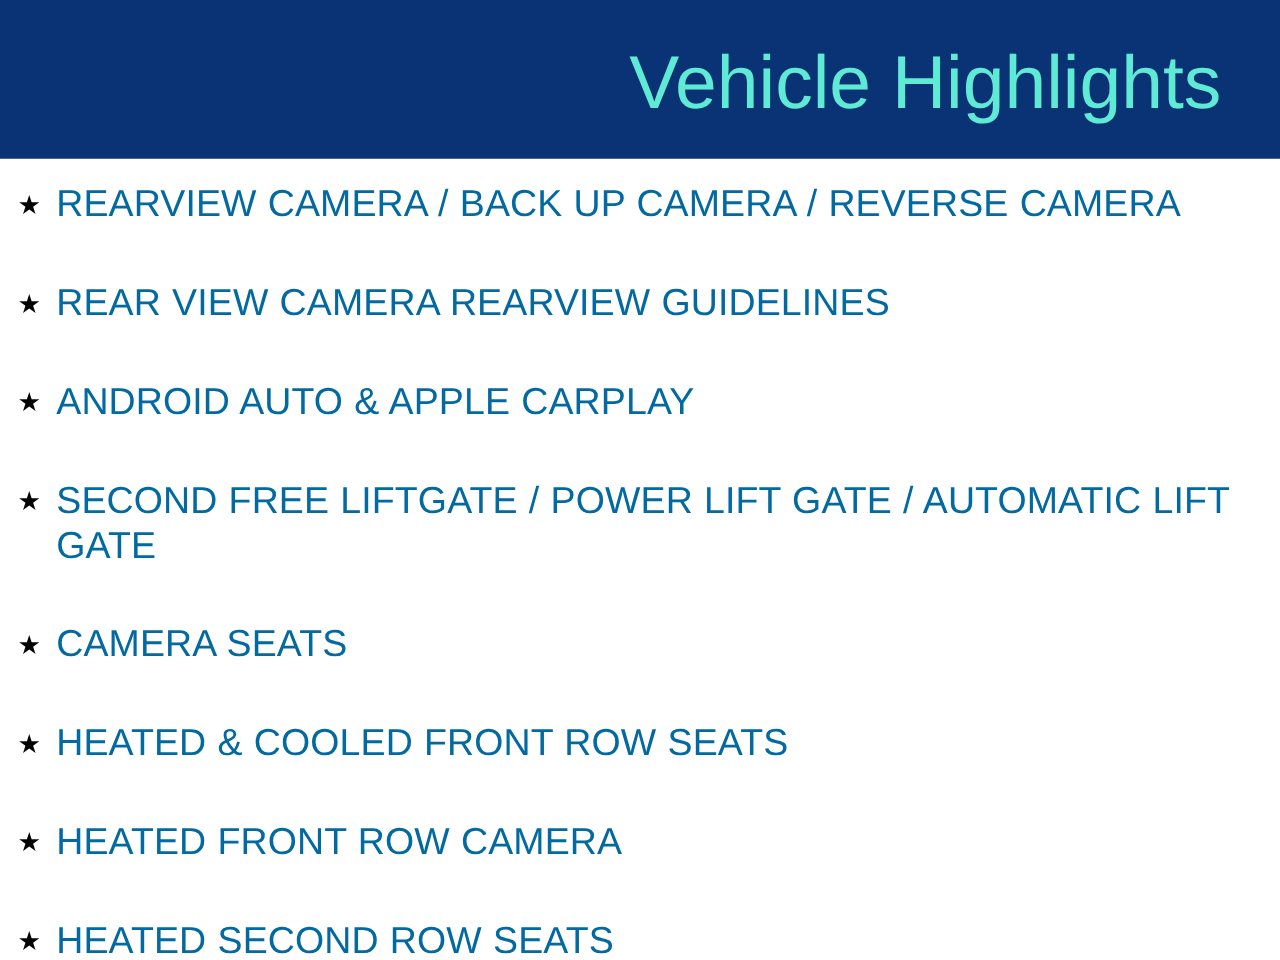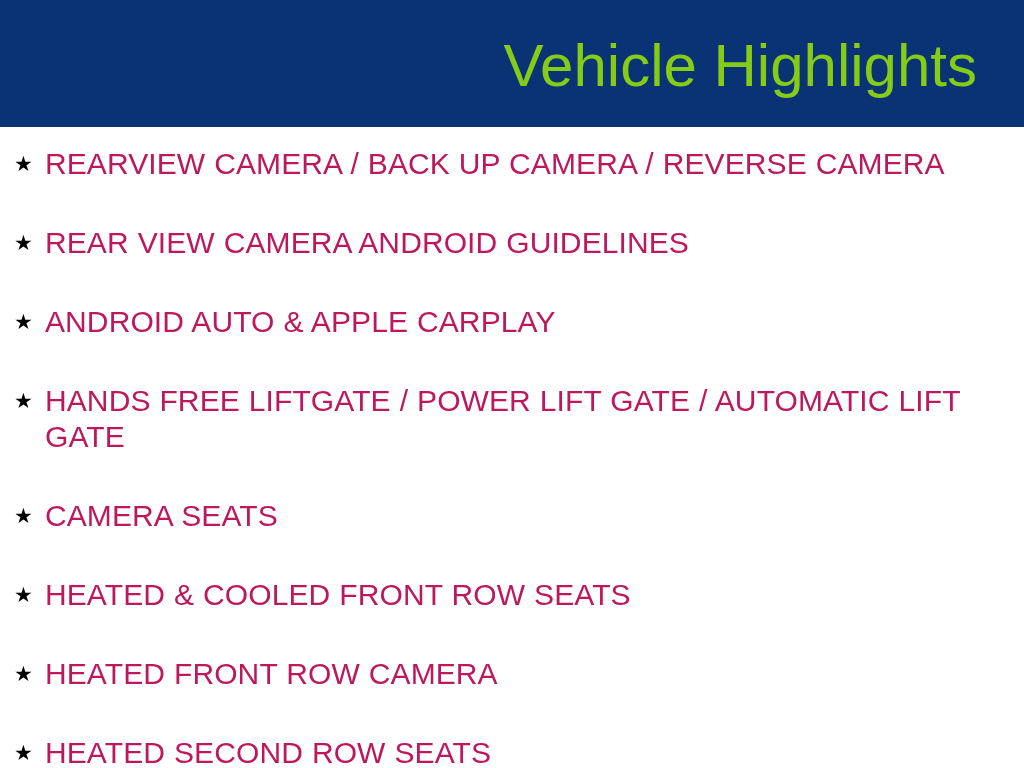--- a/index.html
+++ b/index.html
@@ -32,21 +32,21 @@
     height: 127px;
     background: #0a3375;
     display: flex;
     align-items: center;
     justify-content: flex-end;
     box-sizing: border-box;
     padding-right: 47px;
   }
 
   .header-title {
-    color: #84cc16;
+    color: #5eead4;
     font-family: "Liberation Sans", sans-serif;
     font-size: 60px;
     font-weight: normal;
     line-height: 1.0;
     letter-spacing: 0px;
     white-space: nowrap;
     margin: 0;
     padding: 0;
     position: relative;
     top: 2px;
@@ -86,21 +86,21 @@
     color: #000000;
     font-family: "DejaVu Sans", sans-serif;
     font-size: 21px;
     line-height: 36px;
     text-align: left;
     user-select: none;
   }
 
   .bullet-text {
     flex: 1 1 auto;
-    color: #be185d;
+    color: #0369a1;
     font-family: "Liberation Sans", sans-serif;
     font-size: 30px;
     font-weight: normal;
     line-height: 36px;
     letter-spacing: 0.1px;
     word-spacing: 0.5px;
   }
 </style>
 </head>
 <body>
@@ -114,31 +114,31 @@
   <div class="body-area">
     <ul class="bullet-list">
 
       <li class="bullet-item">
         <span class="bullet-marker">★</span>
         <span class="bullet-text">REARVIEW CAMERA / BACK UP CAMERA / REVERSE CAMERA</span>
       </li>
 
       <li class="bullet-item">
         <span class="bullet-marker">★</span>
-        <span class="bullet-text">REAR VIEW CAMERA ANDROID GUIDELINES</span>
+        <span class="bullet-text">REAR VIEW CAMERA REARVIEW GUIDELINES</span>
       </li>
 
       <li class="bullet-item">
         <span class="bullet-marker">★</span>
         <span class="bullet-text">ANDROID AUTO &amp; APPLE CARPLAY</span>
       </li>
 
       <li class="bullet-item">
         <span class="bullet-marker">★</span>
-        <span class="bullet-text">HANDS FREE LIFTGATE / POWER LIFT GATE / AUTOMATIC LIFT GATE</span>
+        <span class="bullet-text">SECOND FREE LIFTGATE / POWER LIFT GATE / AUTOMATIC LIFT GATE</span>
       </li>
 
       <li class="bullet-item">
         <span class="bullet-marker">★</span>
         <span class="bullet-text">CAMERA SEATS</span>
       </li>
 
       <li class="bullet-item">
         <span class="bullet-marker">★</span>
         <span class="bullet-text">HEATED &amp; COOLED FRONT ROW SEATS</span>

